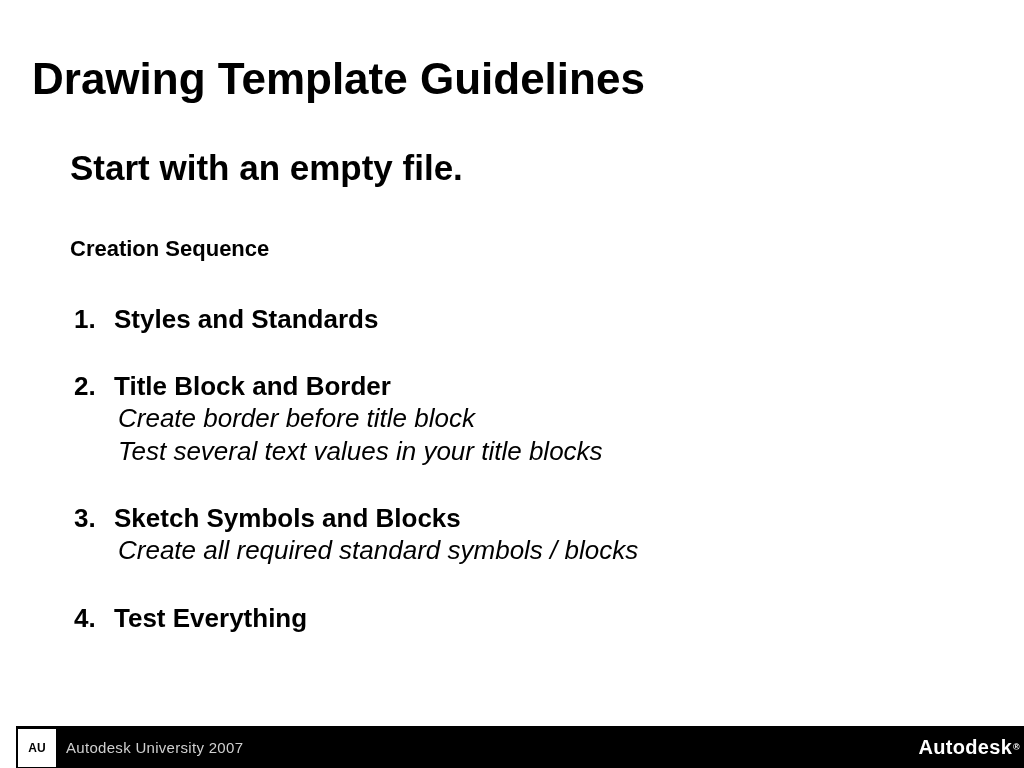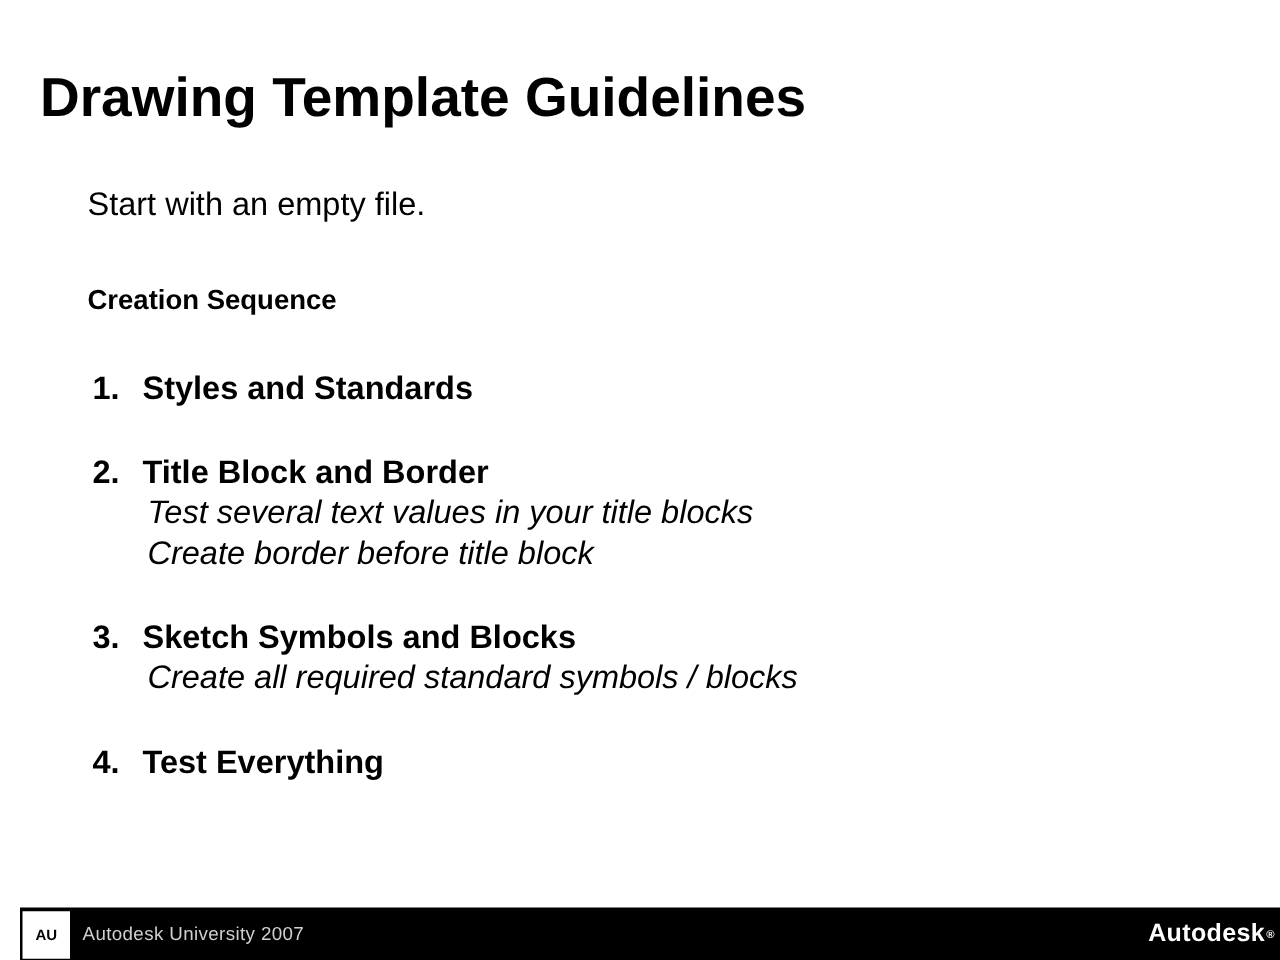--- a/index.html
+++ b/index.html
@@ -22,22 +22,22 @@
     font-size: 44px;
     font-weight: bold;
   }
   .content {
     position: absolute;
     top: 148px;
     left: 70px;
     right: 40px;
   }
   .intro {
-    font-size: 26px;
-    font-weight: normal;
+    font-size: 35px;
+    font-weight: bold;
     margin-bottom: 48px;
   }
   .subhead {
     font-size: 22px;
     font-weight: bold;
     margin-bottom: 42px;
   }
   .item {
     margin-bottom: 36px;
     padding-left: 4px;
@@ -132,22 +132,22 @@
         <div class="item-num">1.</div>
         <div class="item-title">Styles and Standards</div>
       </div>
     </div>
 
     <div class="item">
       <div class="item-line">
         <div class="item-num">2.</div>
         <div class="item-title">Title Block and Border</div>
       </div>
+      <div class="item-desc">Create border before title block</div>
       <div class="item-desc">Test several text values in your title blocks</div>
-      <div class="item-desc">Create border before title block</div>
     </div>
 
     <div class="item">
       <div class="item-line">
         <div class="item-num">3.</div>
         <div class="item-title">Sketch Symbols and Blocks</div>
       </div>
       <div class="item-desc">Create all required standard symbols / blocks</div>
     </div>
 

